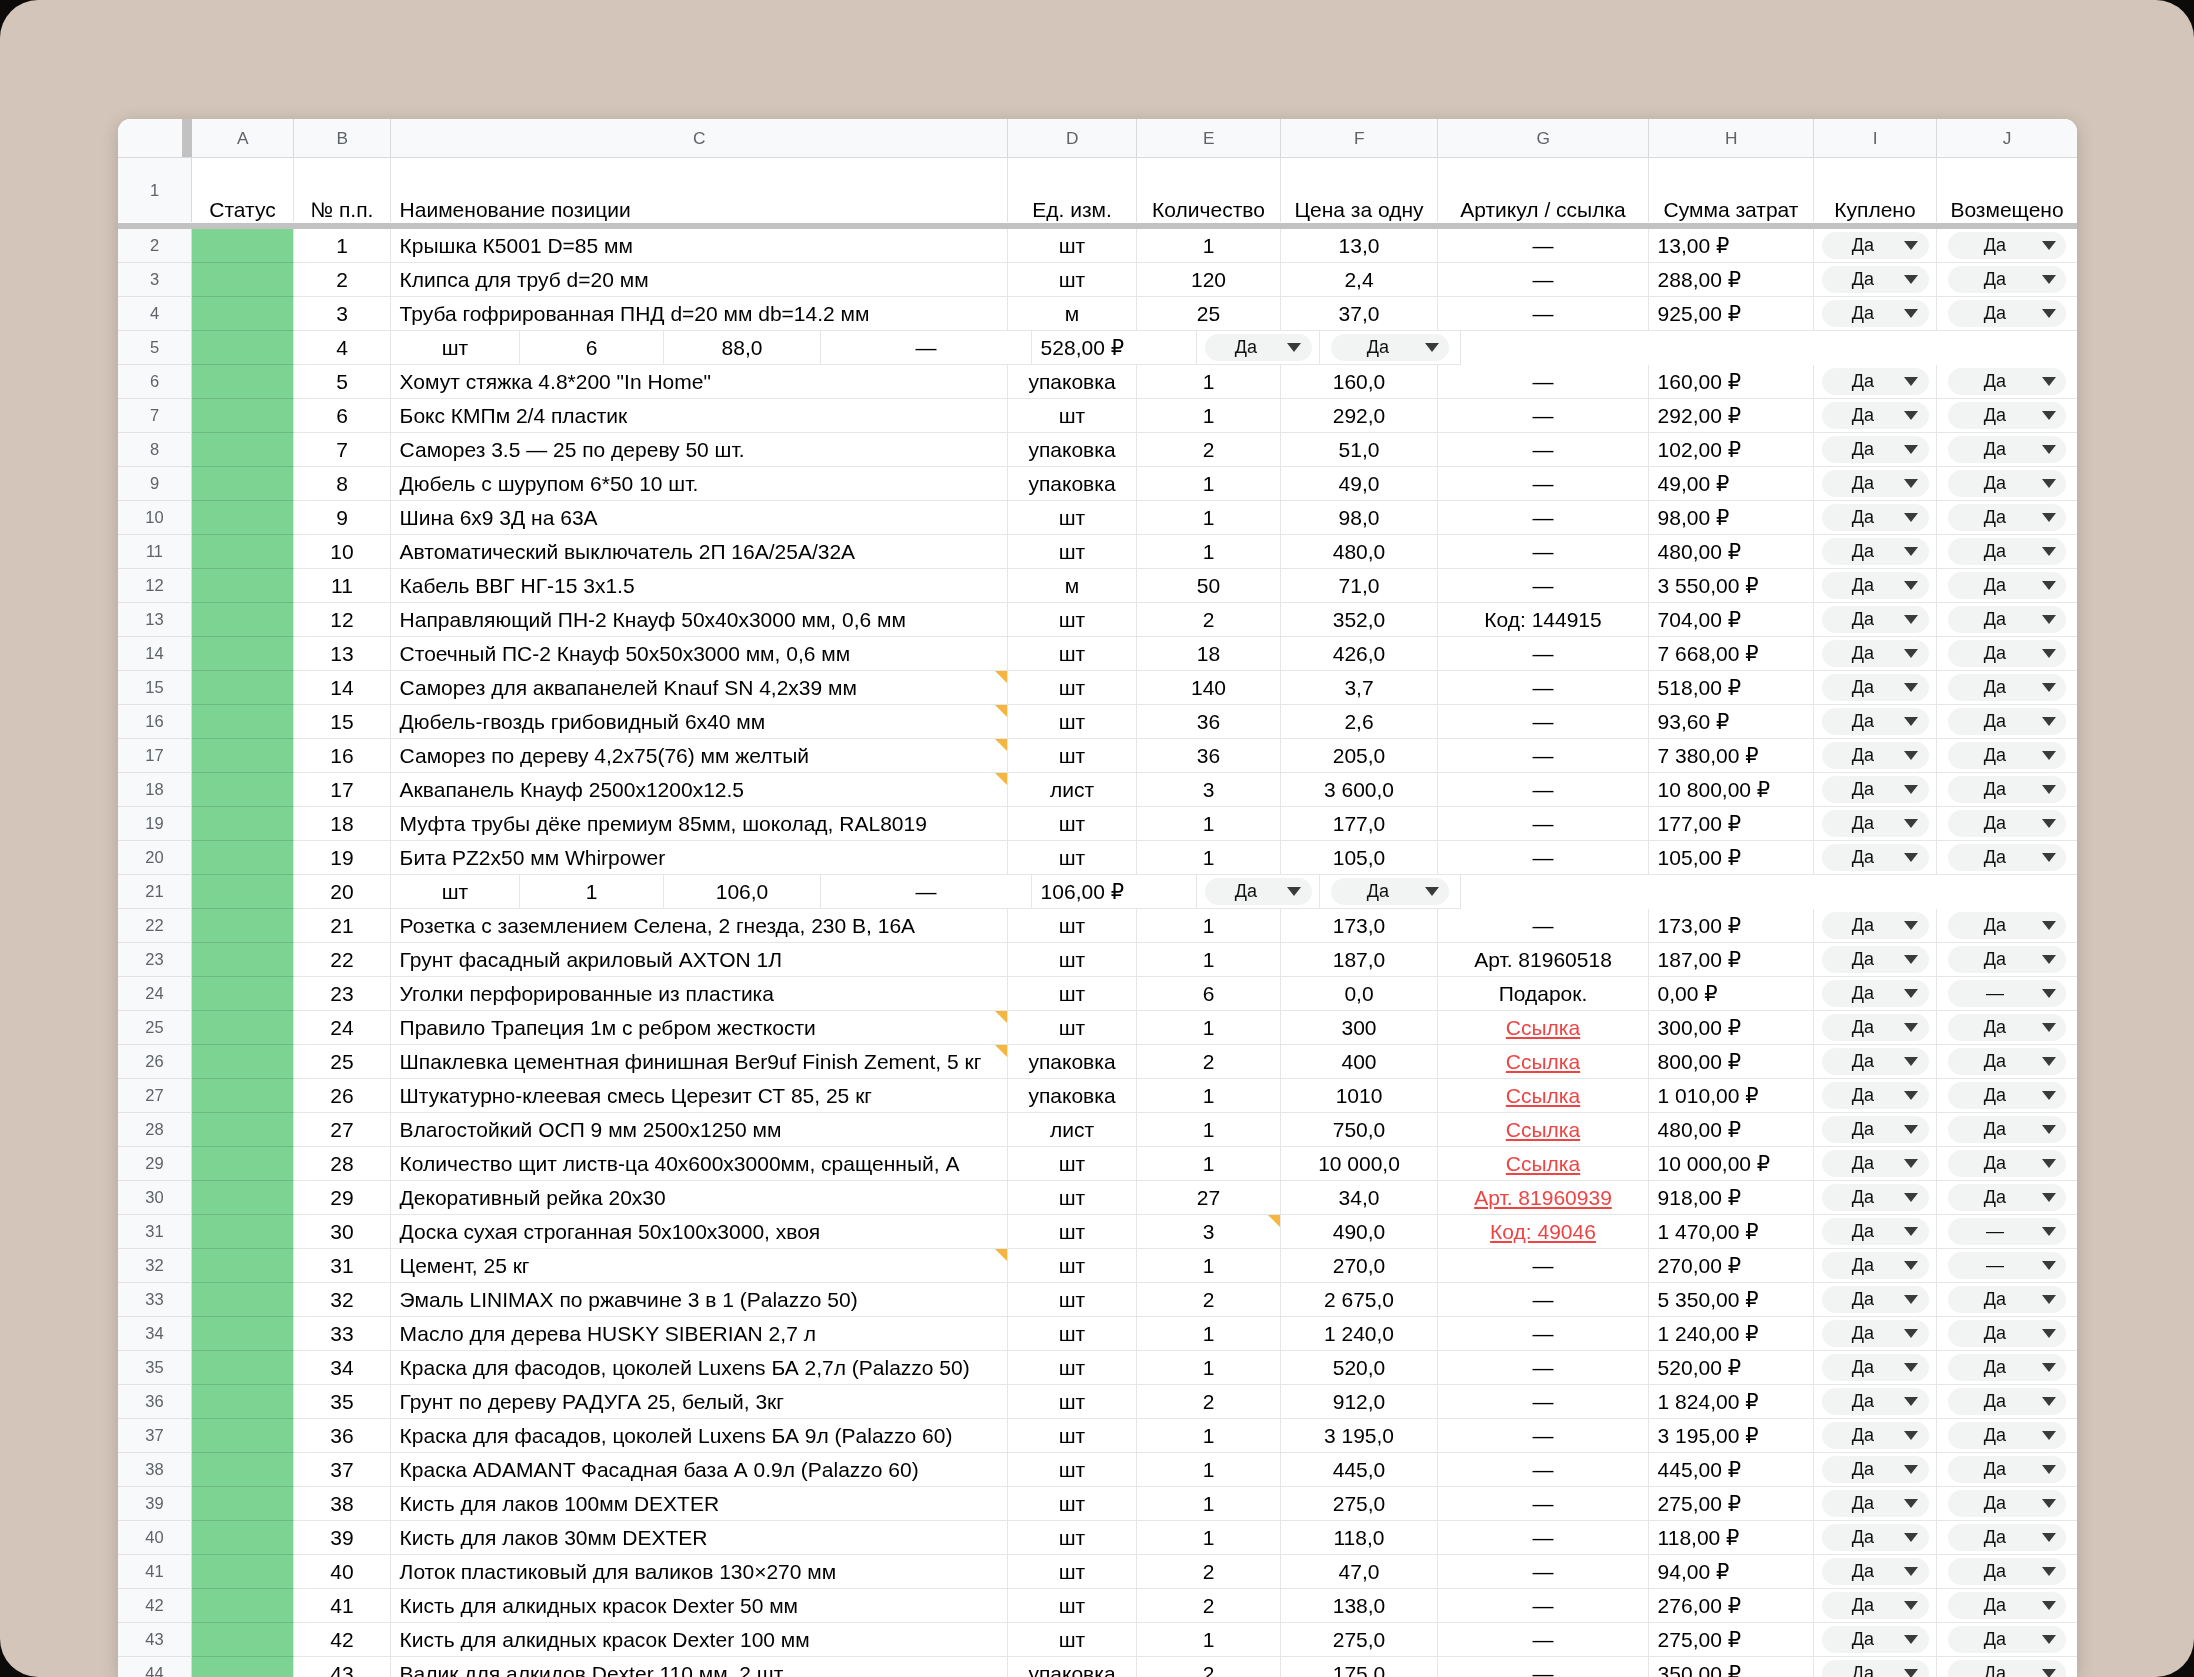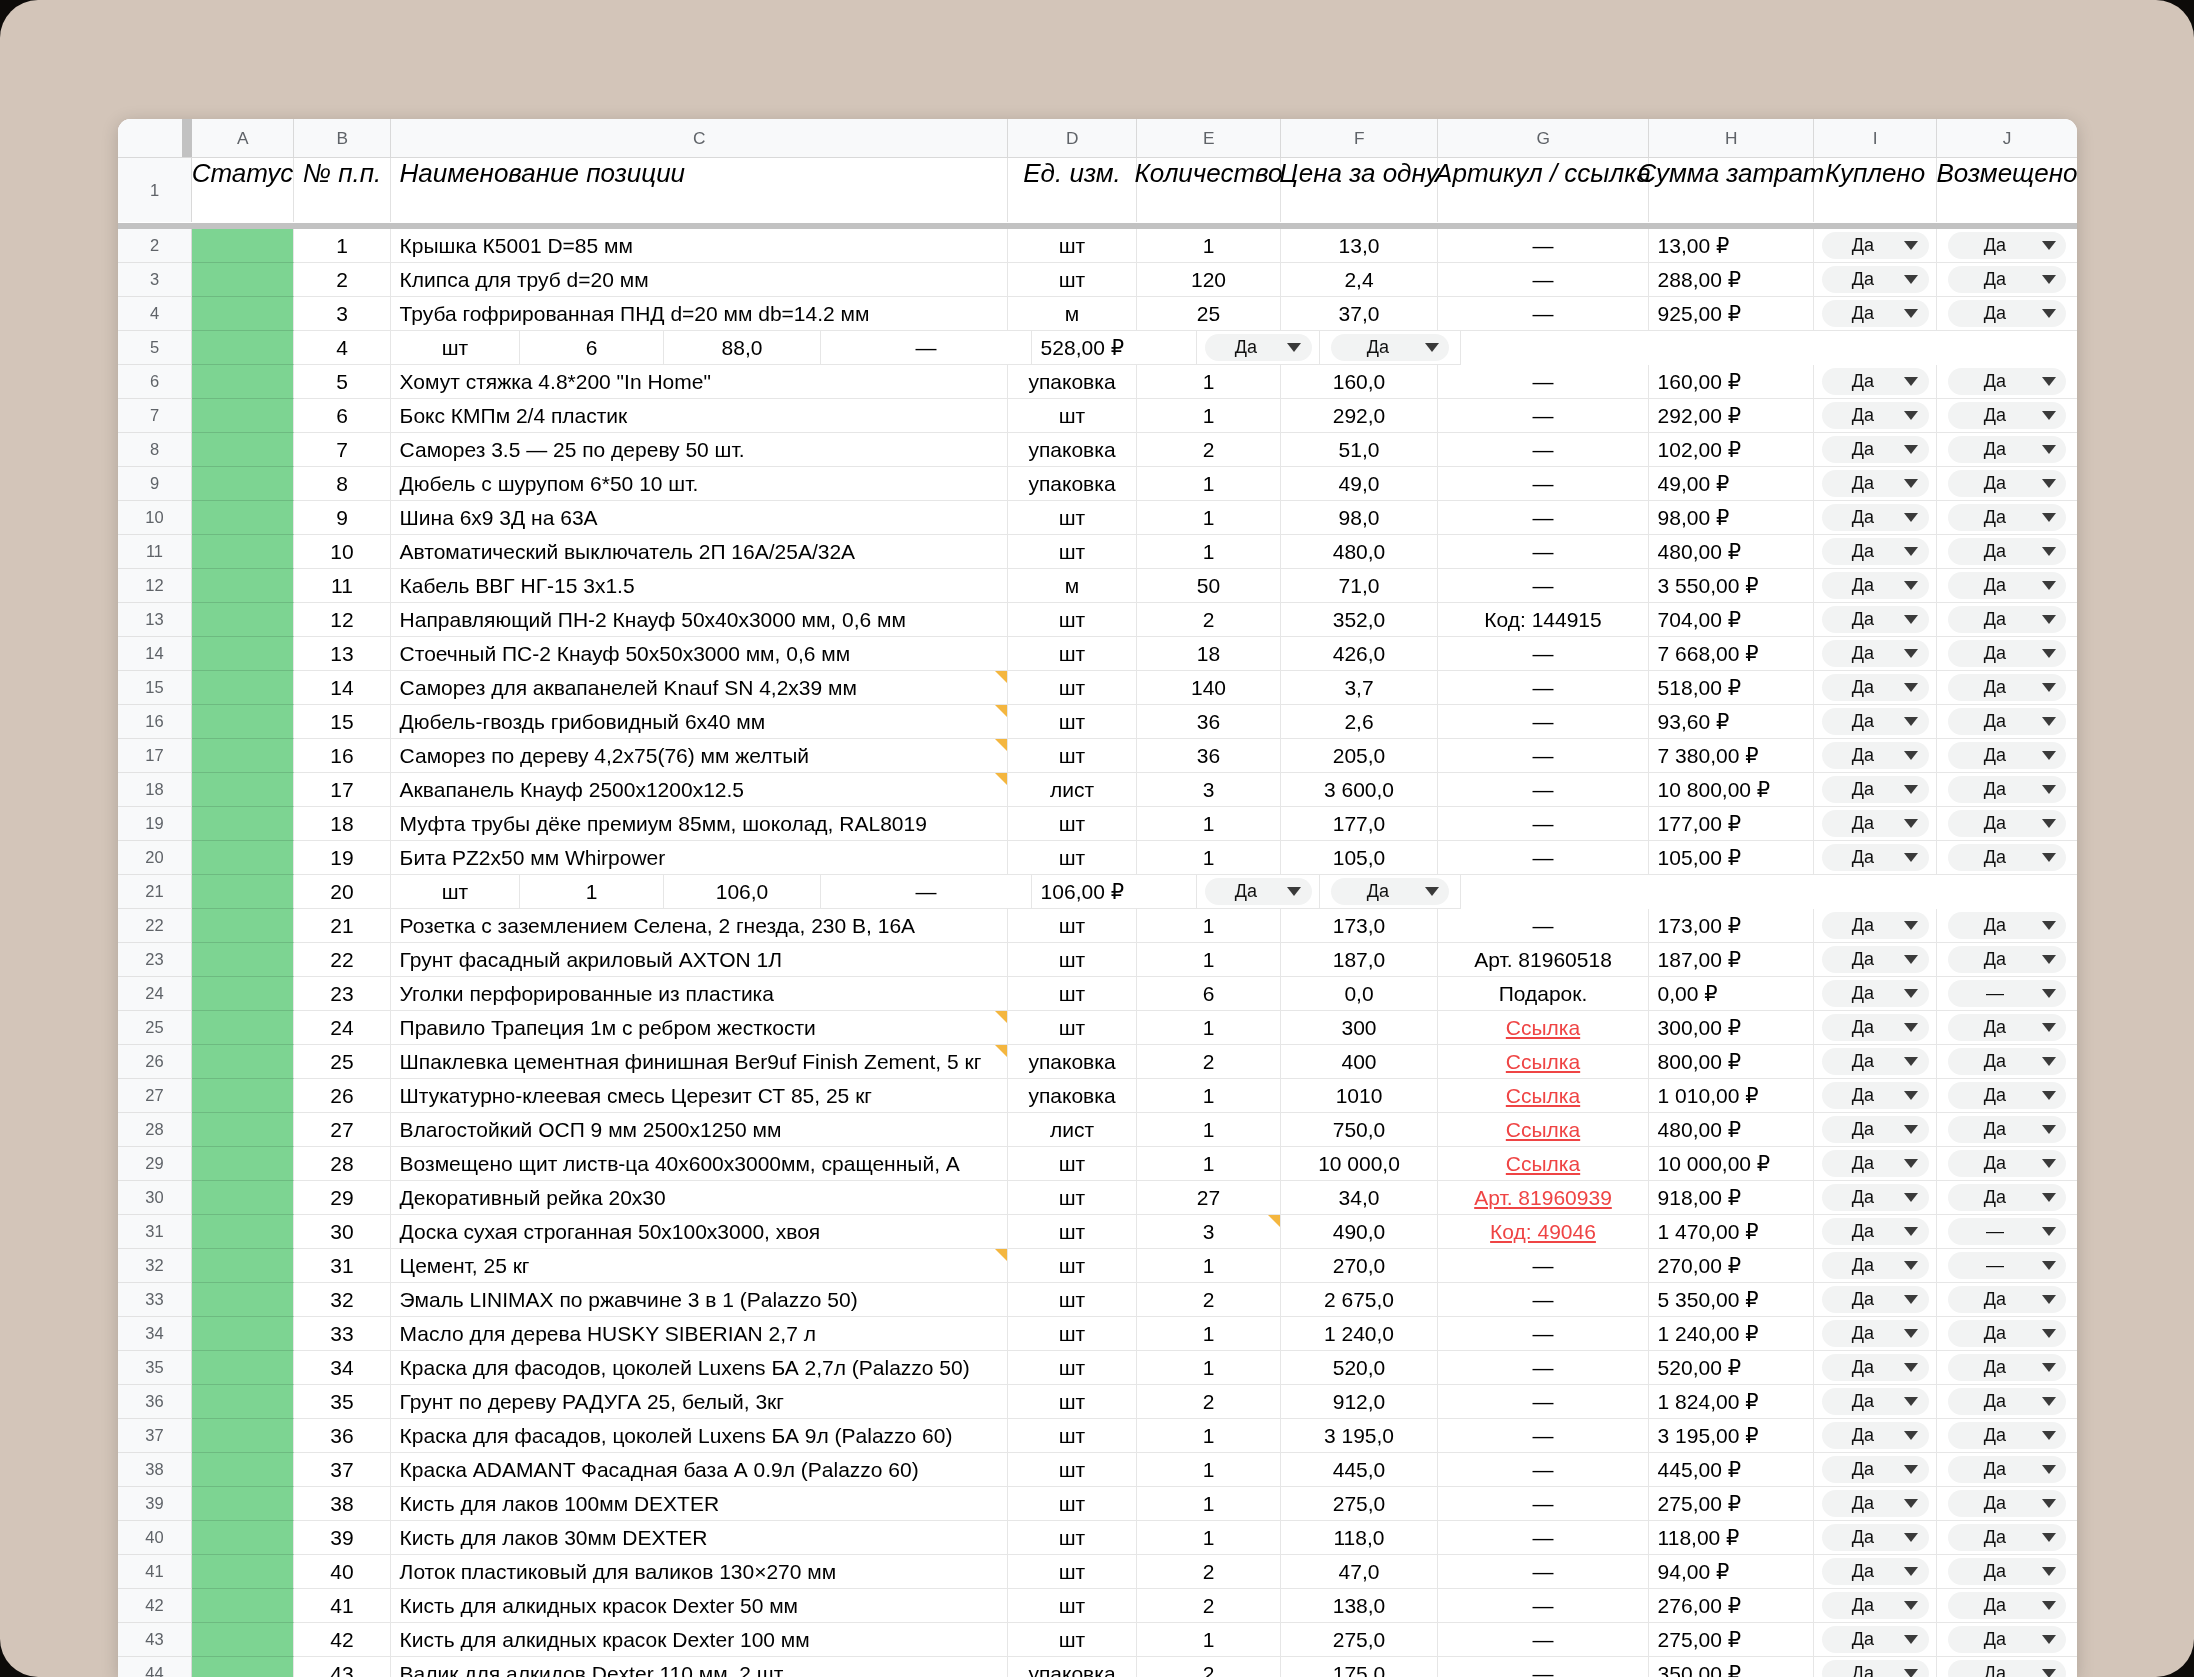--- a/index.html
+++ b/index.html
@@ -28,22 +28,22 @@
   .w-reimbursed{width:141px;flex:none;box-sizing:border-box;}
 
   .letters-row{position:absolute;left:0;top:0;width:100%;height:39px;display:flex;
     background:#f8f9fa;border-bottom:0.8px solid #d9d9d9;box-sizing:border-box;}
   .corner-cell{width:64px;flex:none;height:100%;background:#f8f9fa;}
   .freeze-knob{width:10.2px;flex:none;height:100%;background:#c2c2c2;}
   .letter-cell{display:flex;align-items:center;justify-content:center;height:100%;
     color:#5f6368;font-size:17.3px;border-right:0.8px solid #d9d9d9;box-sizing:border-box;}
 
   .header-row{position:absolute;left:0;top:39px;width:100%;height:64px;display:flex;background:#fff;}
-  .hcell{display:flex;align-items:flex-start;justify-content:center;font-size:26px;color:#000;
-    border-right:0.8px solid #e2e2e2;box-sizing:border-box;white-space:nowrap;font-style:italic;}
+  .hcell{display:flex;align-items:flex-end;justify-content:center;font-size:21px;color:#000;
+    border-right:0.8px solid #e2e2e2;box-sizing:border-box;white-space:nowrap;}
   .hcell.left{justify-content:flex-start;padding-left:8.6px;}
   .hrownum{display:flex;align-items:center;justify-content:center;background:#f8f9fa;
     color:#5f6368;font-size:16.5px;border-right:0.8px solid #d9d9d9;box-sizing:border-box;}
 
   .freeze-bar{position:absolute;left:0;top:104px;width:100%;height:6.3px;background:#c2c2c2;}
 
   .rows{position:absolute;left:0;top:110px;width:100%;}
   .drow{display:flex;height:34px;}
   .cell{position:relative;display:flex;align-items:center;justify-content:center;
     font-size:21px;color:#000;border-right:0.8px solid #e6e6e6;border-bottom:0.8px solid #e6e6e6;
@@ -922,21 +922,21 @@
             <span class="lbl">Да</span>
             <span class="arr"></span>
           </div>
         </div>
       </div>
       <div class="drow">
         <div class="cell c-rowhdr w-rowhdr">29</div>
         <div class="cell c-status w-status"></div>
         <div class="cell w-num">28</div>
         <div class="cell c-name w-name">
-          <span>Возмещено щит листв-ца 40х600х3000мм, сращенный, А</span>
+          <span>Количество щит листв-ца 40х600х3000мм, сращенный, А</span>
         </div>
         <div class="cell w-unit">шт</div>
         <div class="cell w-qty">
           <span>1</span>
         </div>
         <div class="cell w-price">10 000,0</div>
         <div class="cell w-sku">
           <span class="link">Ссылка</span>
         </div>
         <div class="cell c-total w-total">10 000,00 ₽</div>

